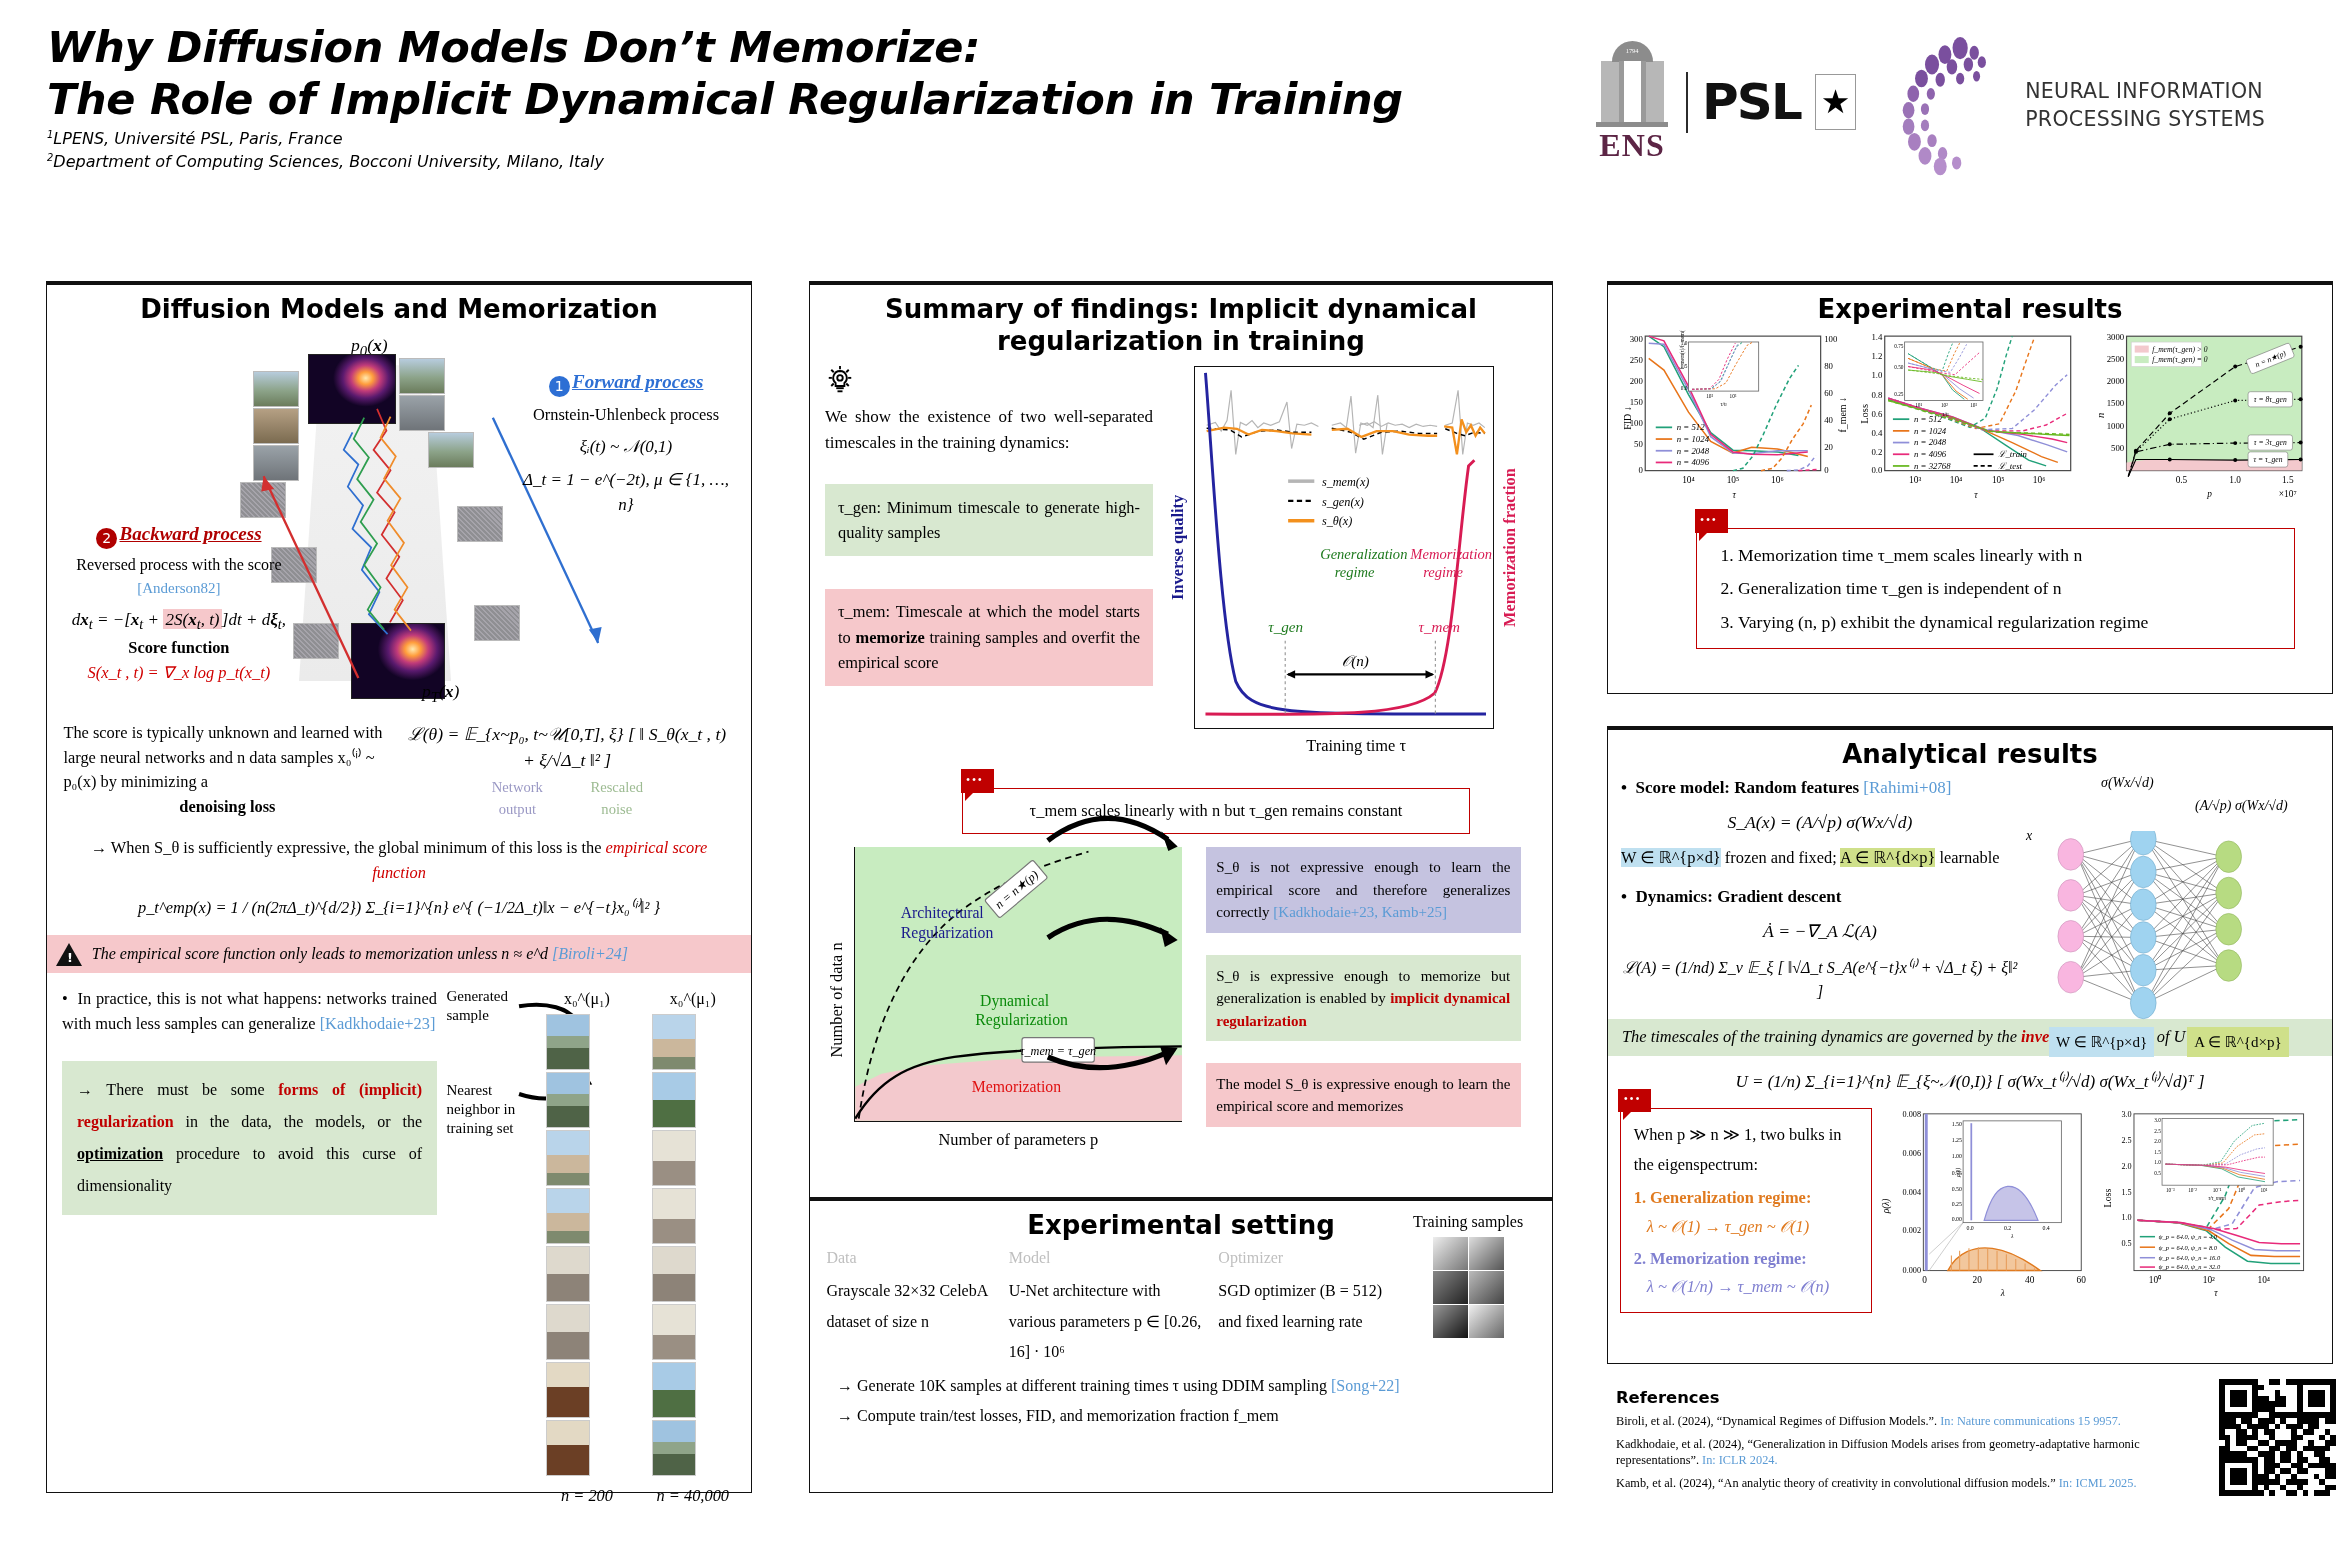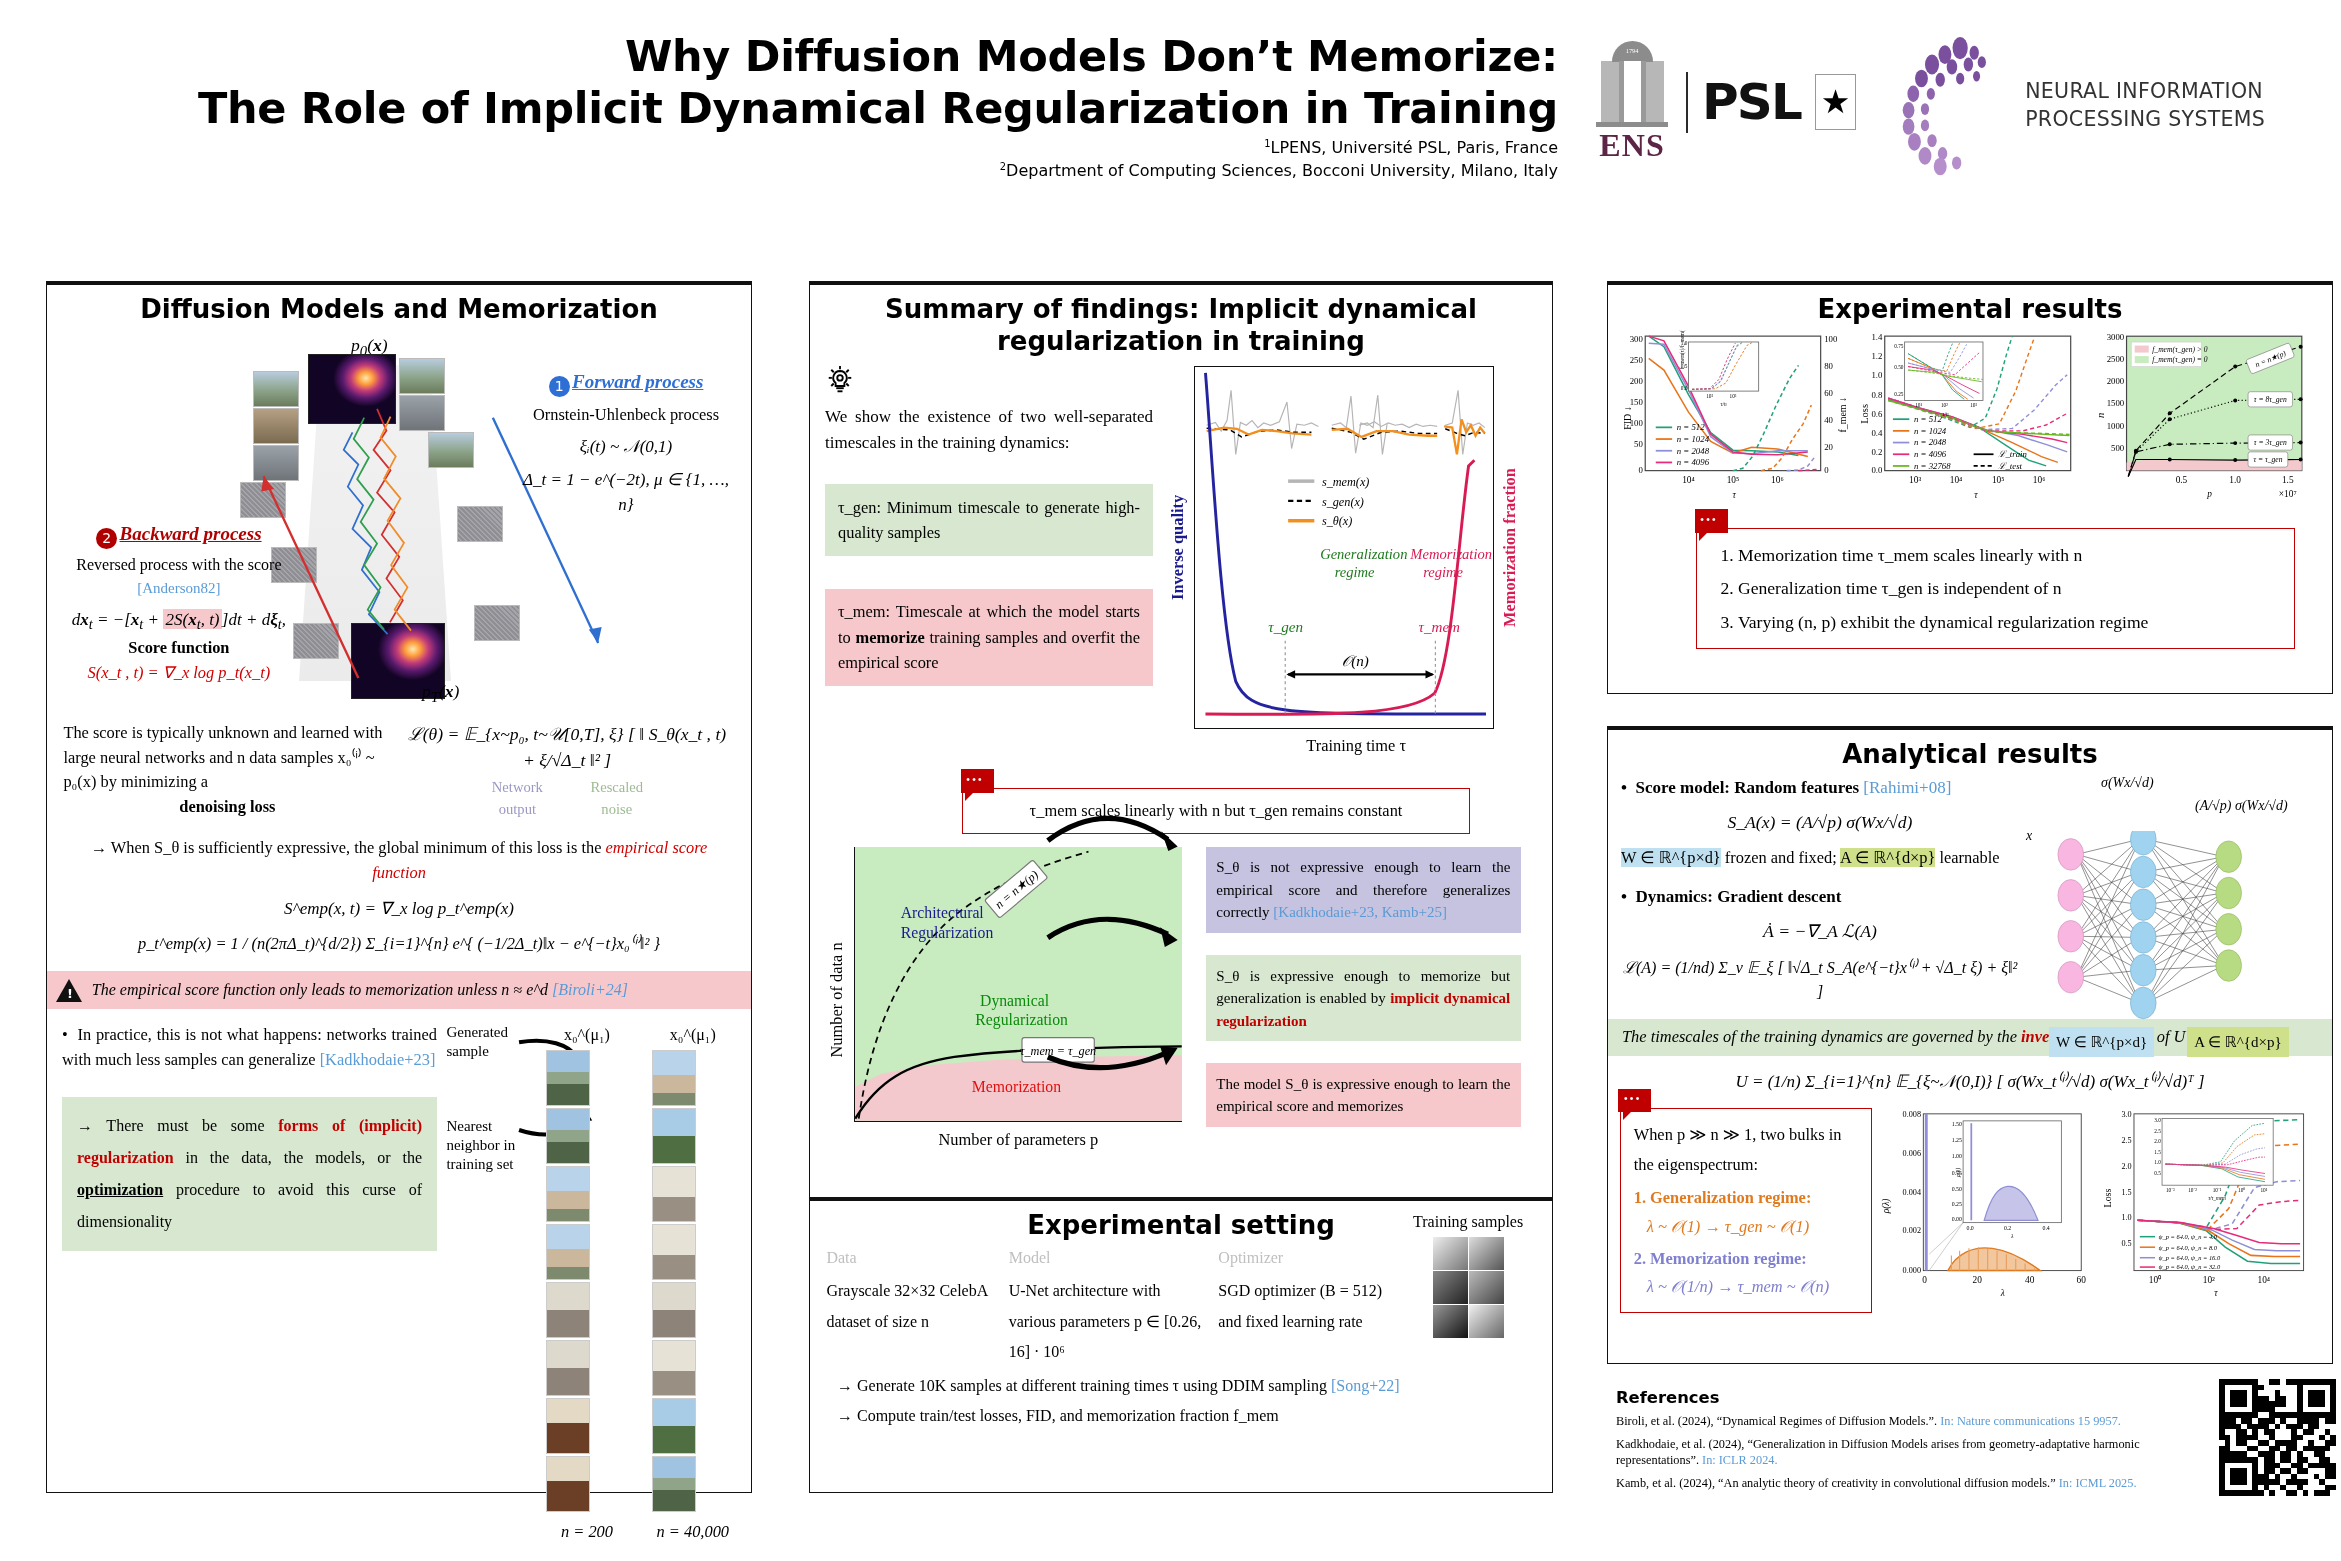--- a/index.html
+++ b/index.html
@@ -9,21 +9,21 @@
     background:#ffffff;
     font-family:"Liberation Serif", serif;
     color:#000;
     position:relative;
     overflow:hidden;
   }
   .poster { position:relative; width:2342px; height:1562px; }
 
   
   .header { position:absolute; left:0; top:0; width:2342px; height:258px; }
-  .title-block { position:absolute; left:47px; top:30px; width:1511px; text-align:right; }
+  .title-block { position:absolute; left:47px; top:21px; width:1511px; text-align:left;font-style:italic; }
   .ptitle { font-family:"DejaVu Sans", sans-serif; font-weight:bold; font-size:43px; line-height:1.22; letter-spacing:-0.3px; }
   .authors { margin-top:13px; font-family:"DejaVu Sans", sans-serif; font-size:22px; }
   .authors b { font-weight:bold; }
   .affil { font-family:"DejaVu Sans", sans-serif; font-size:16px; margin-top:3.5px; }
   sup { font-size:0.62em; vertical-align:super; }
 
   
   .logos { position:absolute; left:1575px; top:35px; width:755px; height:152px; }
   .ens-psl { position:absolute; left:17.6px; top:5.9px; display:flex; align-items:center; gap:14px; }
   .ens-mark { width:79px; }
@@ -275,21 +275,20 @@
           <div class="txt" style="color:#9a98c4;font-size:14.6px;width:76px">Network output</div>
           <div class="txt" style="color:#9dbb92;font-size:14.6px;width:76px">Rescaled noise</div>
         </div>
       </div>
     </div>
 
     <div class="txt" style="padding:0 23.4px;margin-top:15px;text-align:center;font-size:16.4px">
       <span>→ When S_θ is sufficiently expressive, the global minimum of this loss is the</span>
       <span class="red ital">empirical score function</span>
     </div>
-    <div class="txt ital" style="text-align:center;margin-top:10.5px;font-size:17px">S^emp(x, t) = ∇_x log p_t^emp(x)</div>
     <div class="txt ital" style="text-align:center;margin-top:10.5px;font-size:16.4px">p_t^emp(x) = 1 / (n(2πΔ_t)^{d/2}) Σ_{i=1}^{n} e^{ (−1/2Δ_t)‖x − e^{−t}x₀⁽ⁱ⁾‖² }</div>
 
     <div class="warn-band" style="margin-top:15px">
       <div class="warn-tri"></div>
       <div class="txt ital" style="font-size:16px">
         <span>The empirical score function only leads to memorization unless n ≈ e^d</span>
         <span class="blue-cite">[Biroli+24]</span>
       </div>
     </div>
 

